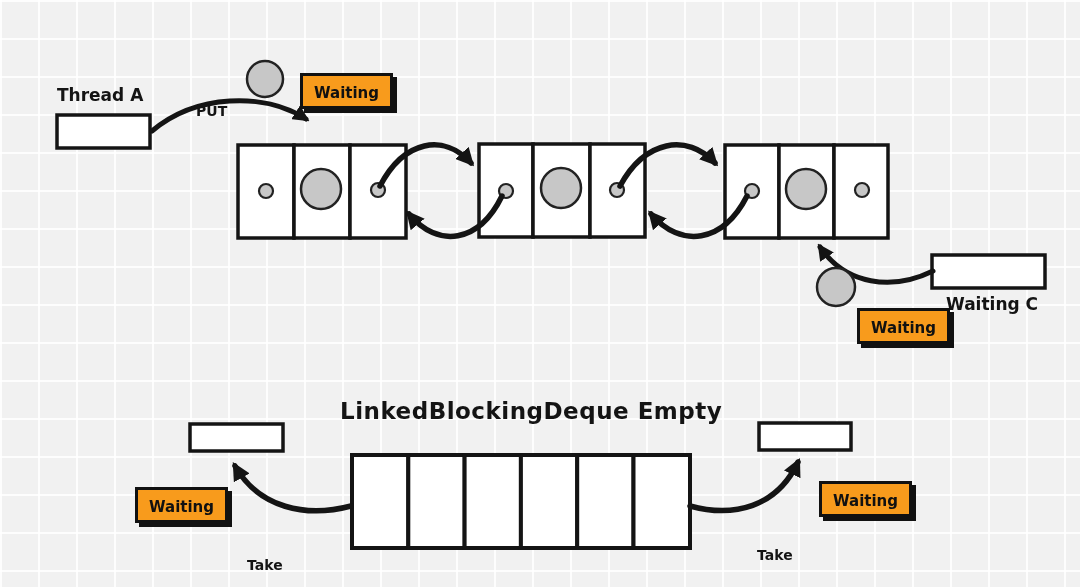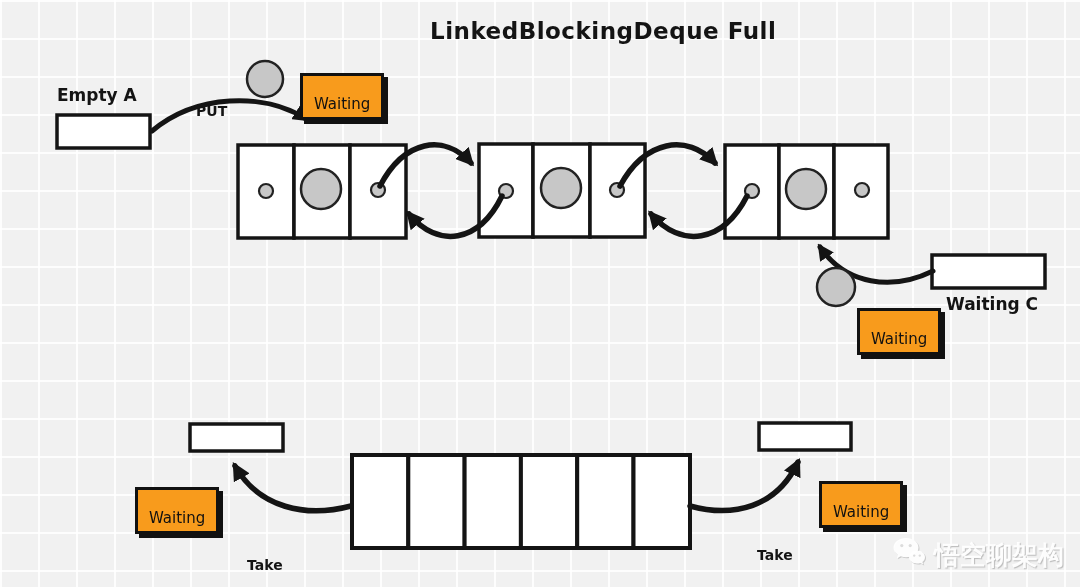--- a/index.html
+++ b/index.html
@@ -23,22 +23,22 @@
   svg.layer{position:absolute;left:0;top:0;}
   .label{position:absolute;white-space:nowrap;color:var(--ink);}
   .title{font-size:23px;font-weight:600;letter-spacing:.5px;}
   .thread-label{font-size:17px;font-weight:700;}
   .action-label{font-size:14px;font-weight:600;margin-top:32px;}
   .badge{
     position:absolute;
     background:var(--accent);
     border:3px solid #111;
     box-shadow:4px 4px 0 #111;
-    font-size:15px;font-weight:400;
-    padding:19px 11px 3px 11px;
+    font-size:15px;font-weight:700;
+    padding:8px 11px 3px 11px;
     color:#111;
     line-height:19px;
   }
   .watermark{
     position:absolute;
     right:16px;bottom:14px;
     display:flex;align-items:center;gap:8px;
     color:rgba(255,255,255,.95);
     text-shadow:1px 1px 1px rgba(120,120,120,.45);
     font-size:26px;font-weight:600;
@@ -110,44 +110,31 @@
       <rect x="464.6" y="455" width="56.3" height="93" fill="#fff" stroke="#141414" stroke-width="4"></rect>
       <rect x="520.9" y="455" width="56.3" height="93" fill="#fff" stroke="#141414" stroke-width="4"></rect>
       <rect x="577.2" y="455" width="56.3" height="93" fill="#fff" stroke="#141414" stroke-width="4"></rect>
       <rect x="633.5" y="455" width="56.5" height="93" fill="#fff" stroke="#141414" stroke-width="4"></rect>
     </g>
 
     <path d="M 351,506 C 306,518 259,508 235,466" fill="none" stroke="#141414" stroke-width="5.5" stroke-linecap="round" marker-end="url(#ah)"></path>
     <path d="M 690,506 C 734,518 777,507 798,462" fill="none" stroke="#141414" stroke-width="5.5" stroke-linecap="round" marker-end="url(#ah)"></path>
   </svg>
 
-  <div class="label title" style="left:430px;top:18px;">LinkedBlockingDeque Full</div>
 
-  <div class="label thread-label" style="left:57px;top:85px;">Empty A</div>
+  <div class="label thread-label" style="left:57px;top:85px;">Thread A</div>
   <div class="label action-label" style="left:196px;top:71px;">PUT</div>
   <div class="badge" style="left:300px;top:73px;">Waiting</div>
 
   <div class="label thread-label" style="left:946px;top:294px;">Waiting C</div>
   <div class="label action-label" style="left:872px;top:282px;">PUT</div>
   <div class="badge" style="left:857px;top:308px;">Waiting</div>
 
+  <div class="label title" style="left:340px;top:398px;">LinkedBlockingDeque Empty</div>
 
   <div class="badge" style="left:135px;top:487px;">Waiting</div>
   <div class="label action-label" style="left:247px;top:525px;">Take</div>
 
   <div class="badge" style="left:819px;top:481px;">Waiting</div>
   <div class="label action-label" style="left:757px;top:515px;">Take</div>
 
-  <div class="watermark">
-    <span>
-      <svg width="34" height="30" viewBox="0 0 34 30">
-        <path d="M14,1 C7,1 1.5,5.3 1.5,10.6 C1.5,13.6 3.2,16.2 5.9,17.9 L4.9,21.2 L8.8,19.3 C10.4,19.8 12.1,20.2 14,20.2 C21,20.2 26.5,15.9 26.5,10.6 C26.5,5.3 21,1 14,1 Z" fill="rgba(255,255,255,.95)"></path>
-        <circle cx="9.8" cy="8.6" r="1.6" fill="#dcdcdc"></circle>
-        <circle cx="18.2" cy="8.6" r="1.6" fill="#dcdcdc"></circle>
-        <path d="M25,13.5 C20.6,13.5 17,16.4 17,20 C17,23.6 20.6,26.5 25,26.5 C26.2,26.5 27.3,26.3 28.3,25.9 L31.2,27.4 L30.4,24.9 C32.1,23.7 33,21.9 33,20 C33,16.4 29.4,13.5 25,13.5 Z" fill="rgba(255,255,255,.95)"></path>
-        <circle cx="22.2" cy="18.6" r="1.2" fill="#dcdcdc"></circle>
-        <circle cx="27.8" cy="18.6" r="1.2" fill="#dcdcdc"></circle>
-      </svg>
-    </span>
-    <span>悟空聊架构</span>
-  </div>
 
 </div>
 
 </body></html>

